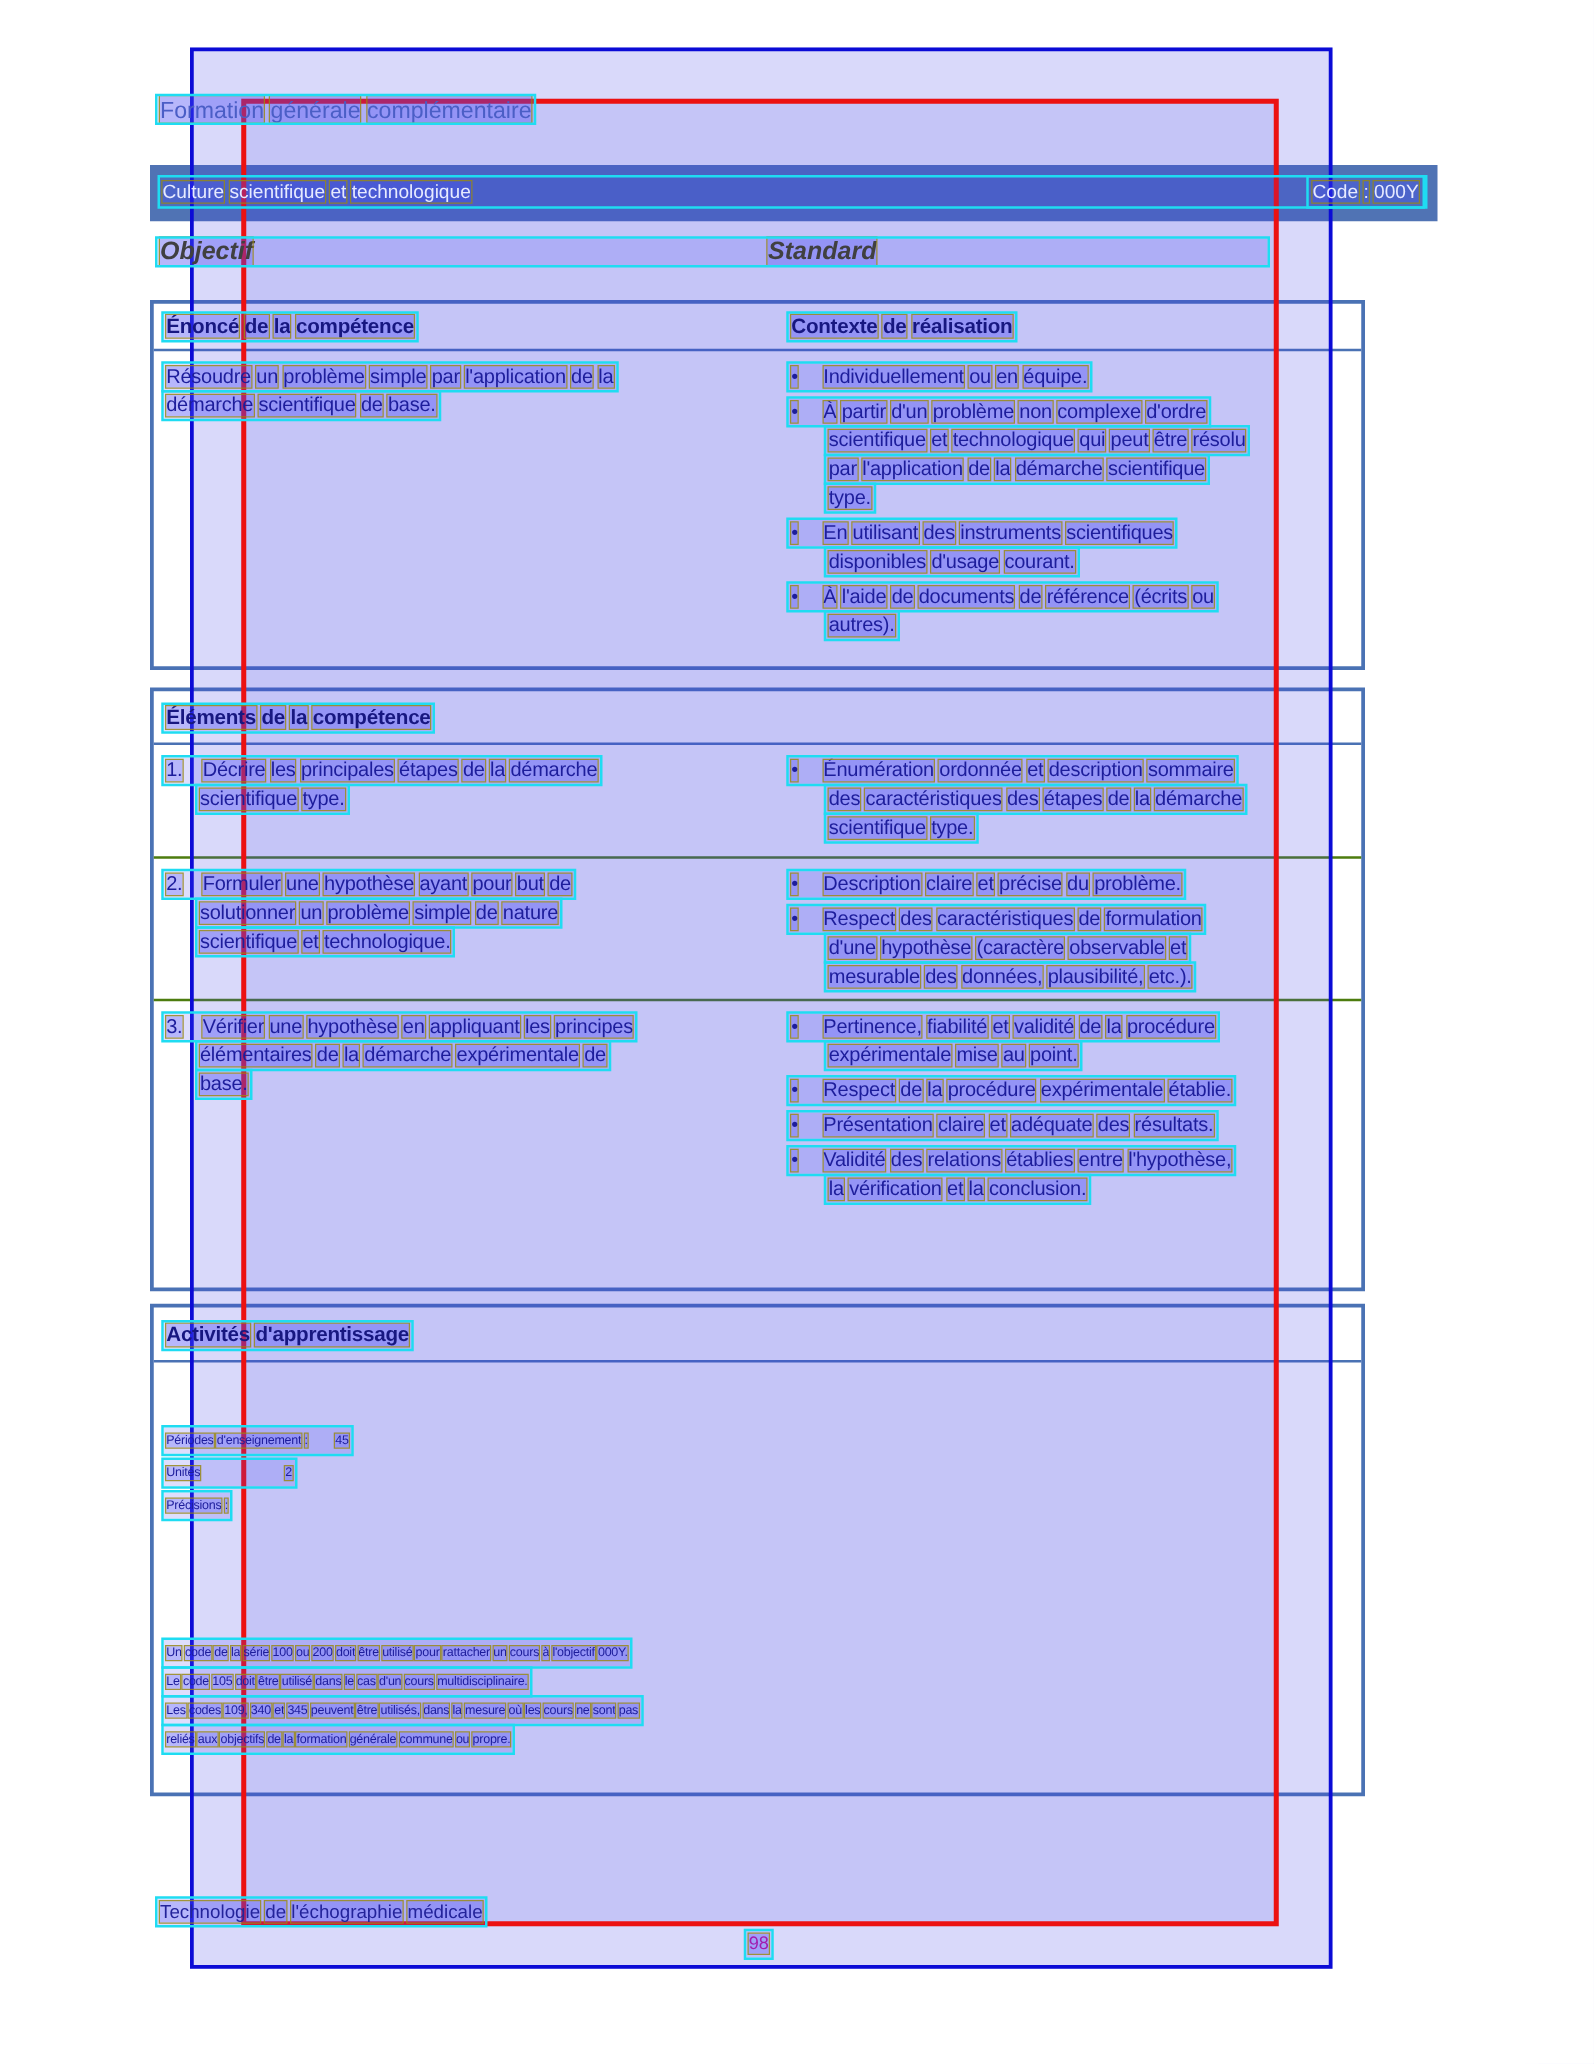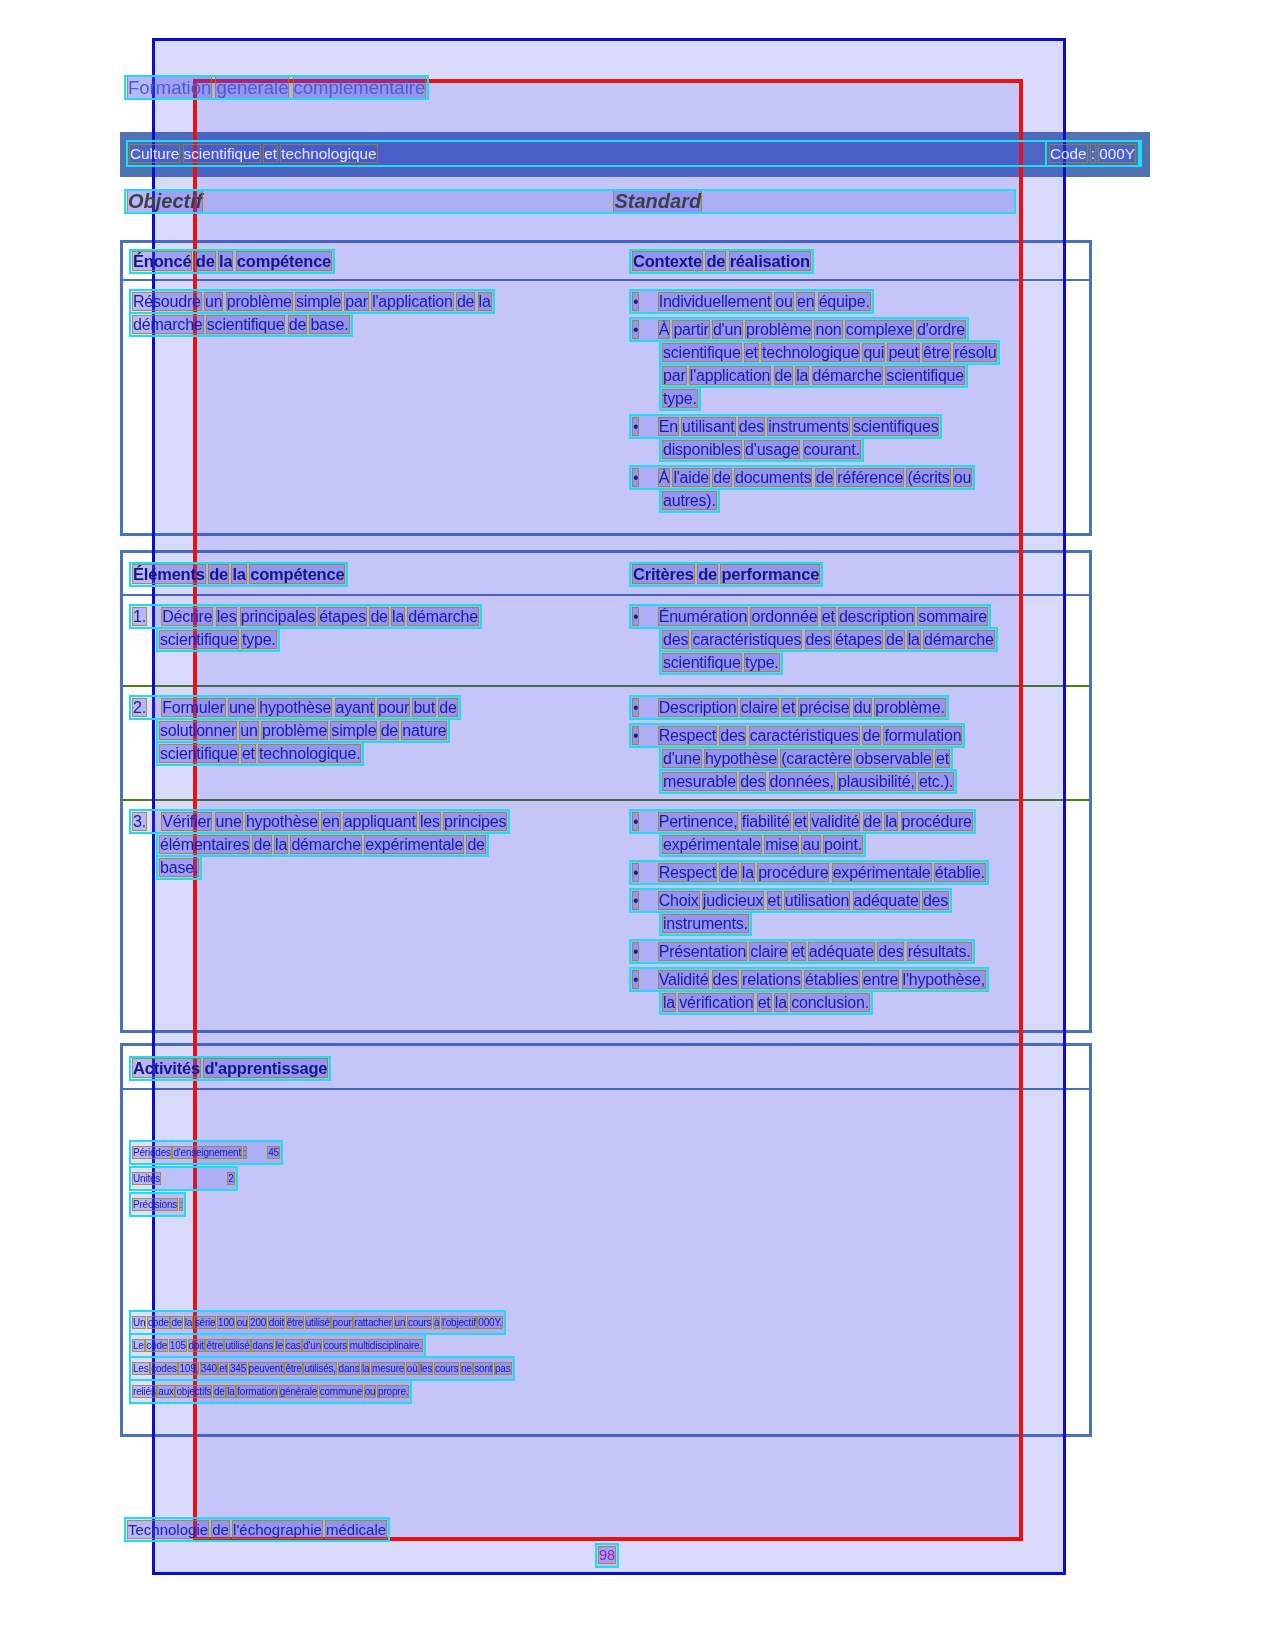--- a/index.html
+++ b/index.html
@@ -109,23 +109,20 @@
           </div>
         </div>
     </div>
   </div>
 
   <div id="table2" class="table">
     <div class="thead">
       <div class="cell1">
         <div class="ocr-line th"><span class="word">Éléments</span> <span class="word">de</span> <span class="word">la</span> <span class="word">compétence</span></div>
       </div>
-      <div class="cell2">
-        <div class="ocr-line th"><span class="word">Critères</span> <span class="word">de</span> <span class="word">performance</span></div>
-      </div>
     </div>
     <div class="row row-1">
       <div class="cell1">
           <div class="ocr-line"><span class="word marker">1.</span> <span class="word">Décrire</span> <span class="word">les</span> <span class="word">principales</span> <span class="word">étapes</span> <span class="word">de</span> <span class="word">la</span> <span class="word">démarche</span></div>
           <div class="ocr-line" style="margin-left: 27px;"><span class="word">scientifique</span> <span class="word">type.</span></div>
         </div>
       <div class="cell2">
           <div class="li">
             <div class="ocr-line"><span class="word bullet">•</span> <span class="word">Énumération</span> <span class="word">ordonnée</span> <span class="word">et</span> <span class="word">description</span> <span class="word">sommaire</span></div>
             <div class="ocr-line" style="margin-left: 30px;"><span class="word">des</span> <span class="word">caractéristiques</span> <span class="word">des</span> <span class="word">étapes</span> <span class="word">de</span> <span class="word">la</span> <span class="word">démarche</span></div>
@@ -156,24 +153,20 @@
           <div class="ocr-line" style="margin-left: 27px;"><span class="word">élémentaires</span> <span class="word">de</span> <span class="word">la</span> <span class="word">démarche</span> <span class="word">expérimentale</span> <span class="word">de</span></div>
           <div class="ocr-line" style="margin-left: 27px;"><span class="word">base.</span></div>
         </div>
       <div class="cell2">
           <div class="li">
             <div class="ocr-line"><span class="word bullet">•</span> <span class="word">Pertinence,</span> <span class="word">fiabilité</span> <span class="word">et</span> <span class="word">validité</span> <span class="word">de</span> <span class="word">la</span> <span class="word">procédure</span></div>
             <div class="ocr-line" style="margin-left: 30px;"><span class="word">expérimentale</span> <span class="word">mise</span> <span class="word">au</span> <span class="word">point.</span></div>
           </div>
           <div class="li">
             <div class="ocr-line"><span class="word bullet">•</span> <span class="word">Respect</span> <span class="word">de</span> <span class="word">la</span> <span class="word">procédure</span> <span class="word">expérimentale</span> <span class="word">établie.</span></div>
-          </div>
-          <div class="li">
-            <div class="ocr-line"><span class="word bullet">•</span> <span class="word">Choix</span> <span class="word">judicieux</span> <span class="word">et</span> <span class="word">utilisation</span> <span class="word">adéquate</span> <span class="word">des</span></div>
-            <div class="ocr-line" style="margin-left: 30px;"><span class="word">instruments.</span></div>
           </div>
           <div class="li">
             <div class="ocr-line"><span class="word bullet">•</span> <span class="word">Présentation</span> <span class="word">claire</span> <span class="word">et</span> <span class="word">adéquate</span> <span class="word">des</span> <span class="word">résultats.</span></div>
           </div>
           <div class="li">
             <div class="ocr-line"><span class="word bullet">•</span> <span class="word">Validité</span> <span class="word">des</span> <span class="word">relations</span> <span class="word">établies</span> <span class="word">entre</span> <span class="word">l'hypothèse,</span></div>
             <div class="ocr-line" style="margin-left: 30px;"><span class="word">la</span> <span class="word">vérification</span> <span class="word">et</span> <span class="word">la</span> <span class="word">conclusion.</span></div>
           </div>
         </div>
     </div>

